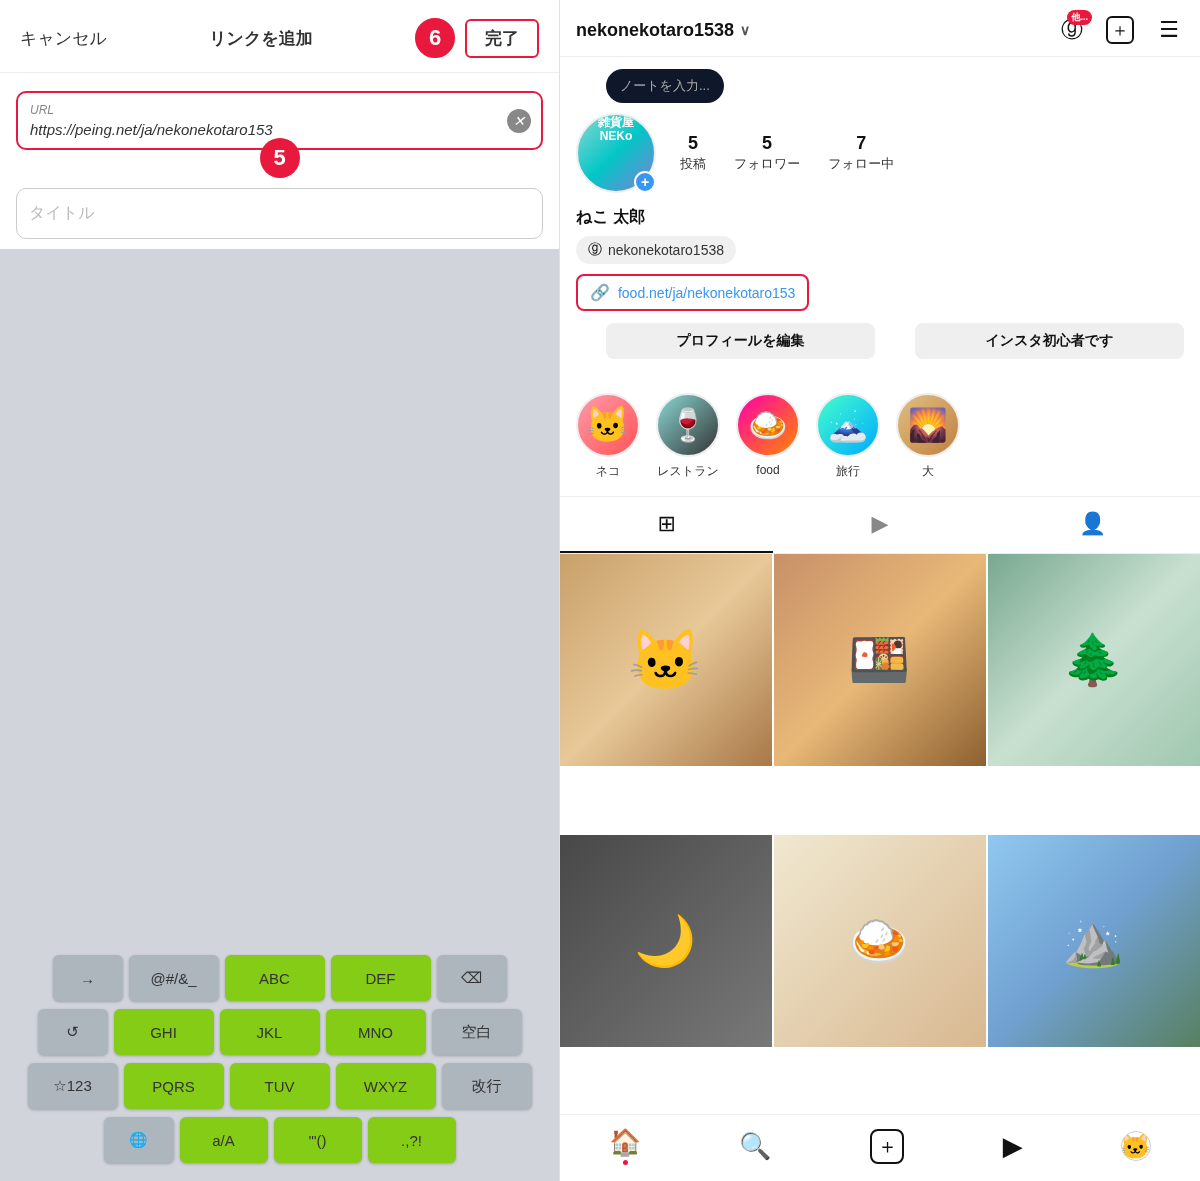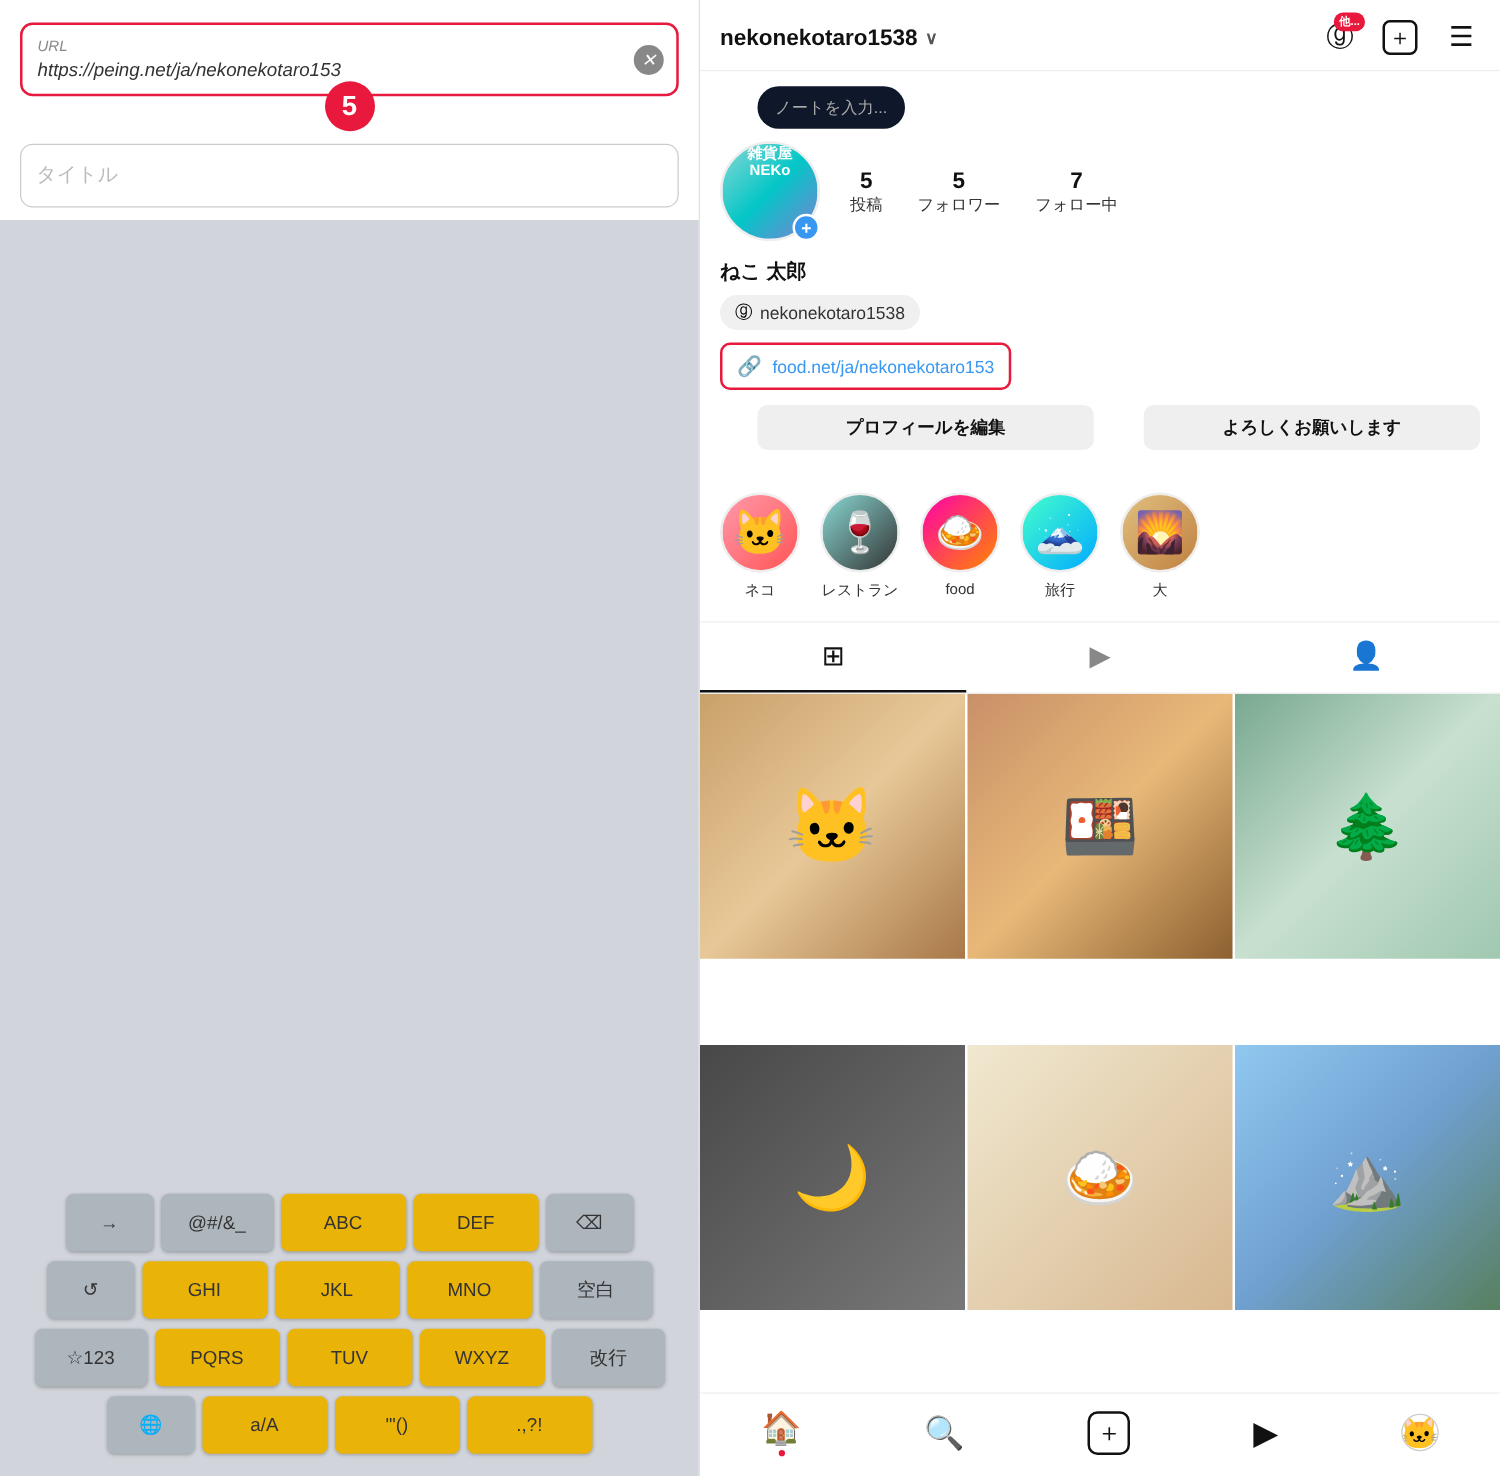--- a/index.html
+++ b/index.html
@@ -161,41 +161,41 @@
     }
 
     .keyboard-row {
       display: flex;
       justify-content: center;
       gap: 6px;
       margin-bottom: 8px;
     }
 
     .key {
-      background: #eab308;
+      background: #84cc16;
       border-radius: 6px;
       font-size: 15px;
       display: flex;
       align-items: center;
       justify-content: center;
       height: 46px;
       cursor: pointer;
       box-shadow: 0 1px 3px rgba(0,0,0,0.25);
       color: #333;
       font-weight: 400;
     }
 
     .key-gray {
       background: #adb5bd;
       color: #333;
     }
 
     .key-wide { width: 90px; }
     .key-med { width: 100px; }
-    .key-std { width: 100px; }
+    .key-std { width: 88px; }
     .key-return { width: 90px; background: #adb5bd; }
 
     .key-arrow { width: 70px; }
     .key-del { width: 70px; }
     .key-space { width: 90px; }
     .key-globe { width: 70px; }
 
     
     .right-panel {
       width: 640px;
@@ -574,20 +574,28 @@
     }
     .hl-inner-more {
       font-size: 32px;
     }
   </style>
 </head>
 <body>
 
 <div class="left-panel">
 
+  <div class="left-header">
+    <span class="cancel-btn">キャンセル</span>
+    <span class="header-title">リンクを追加</span>
+    <div class="done-btn-wrapper">
+      <div class="circle-num">6</div>
+      <button class="done-btn">完了</button>
+    </div>
+  </div>
 
   <div class="url-section">
     <div class="url-box">
       <div class="url-label">URL</div>
       <div class="url-value">https://peing.net/ja/nekonekotaro153</div>
       <div class="url-clear">✕</div>
     </div>
     <div class="circle-5">5</div>
   </div>
 
@@ -686,21 +694,21 @@
     </div>
 
 
     <div class="profile-link-box">
       <span class="link-icon">🔗</span>
       <span class="link-text">food.net/ja/nekonekotaro153</span>
     </div>
 
     <div class="profile-buttons">
       <button class="profile-btn">プロフィールを編集</button>
-      <button class="profile-btn">よろしくお願いします</button>
+      <button class="profile-btn">インスタ初心者です</button>
     </div>
   </div>
 
   <div class="highlights-row">
     <div class="highlight-item">
       <div class="highlight-circle hl-cat">
         <span class="hl-inner-cat">🐱</span>
       </div>
       <span class="highlight-label">ネコ</span>
     </div>

